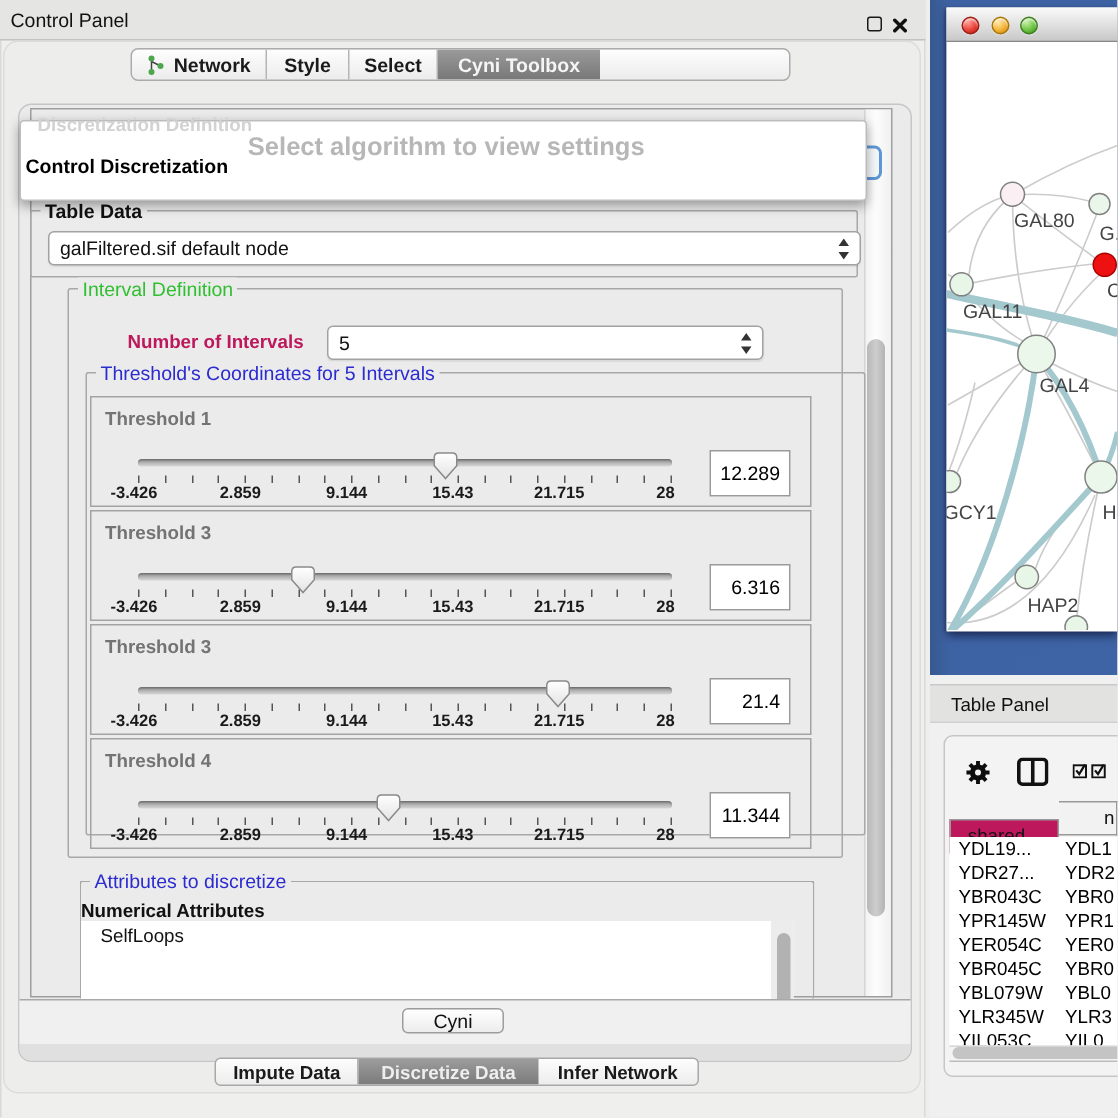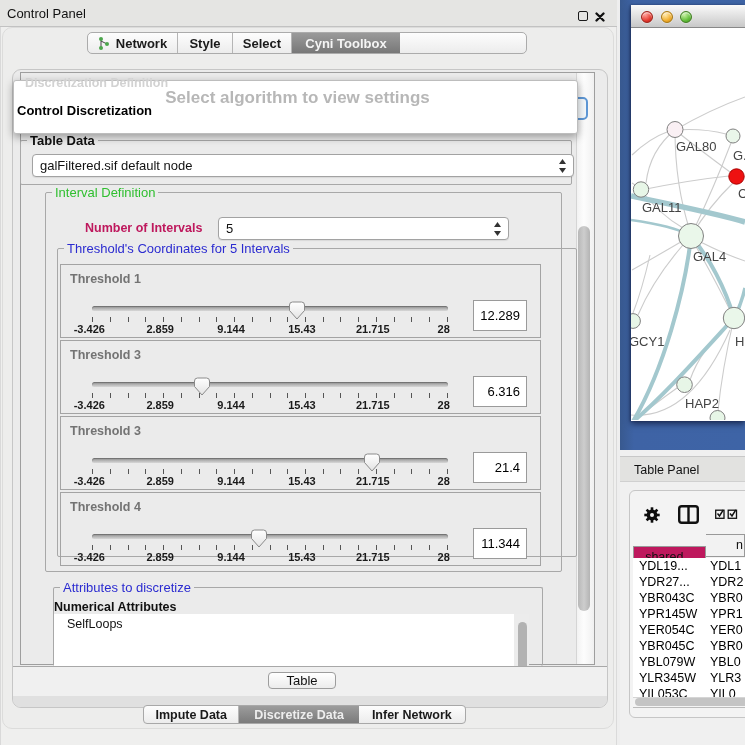--- a/index.html
+++ b/index.html
@@ -325,21 +325,21 @@
     <div class="gtitle" style="color:#2b2bd0">Attributes to discretize</div>
   </div>
 <div class="abs" id="lbl-numattr">Numerical Attributes</div>
 <div class="abs" id="listbox">
     <div>SelfLoops</div>
   </div>
 <div class="abs" id="listscroll"></div>
 <div class="abs" id="listthumb"></div>
 
 <div class="abs" id="applyrow"></div>
-<div class="abs" id="btn-apply">Table</div>
+<div class="abs" id="btn-apply">Cyni</div>
 
 <div class="abs" id="bottabs">
   <div class="tab" style="width:96px">Impute Data</div>
   <div class="tab sel" style="width:120px">Discretize Data</div>
   <div class="tab" style="width:107px;border-right:none">Infer Network</div>
 </div>
 
 <div class="abs" id="rightcol"></div>
 <div class="abs" id="bluearea"></div>
 <div class="abs" id="netwin"></div>

